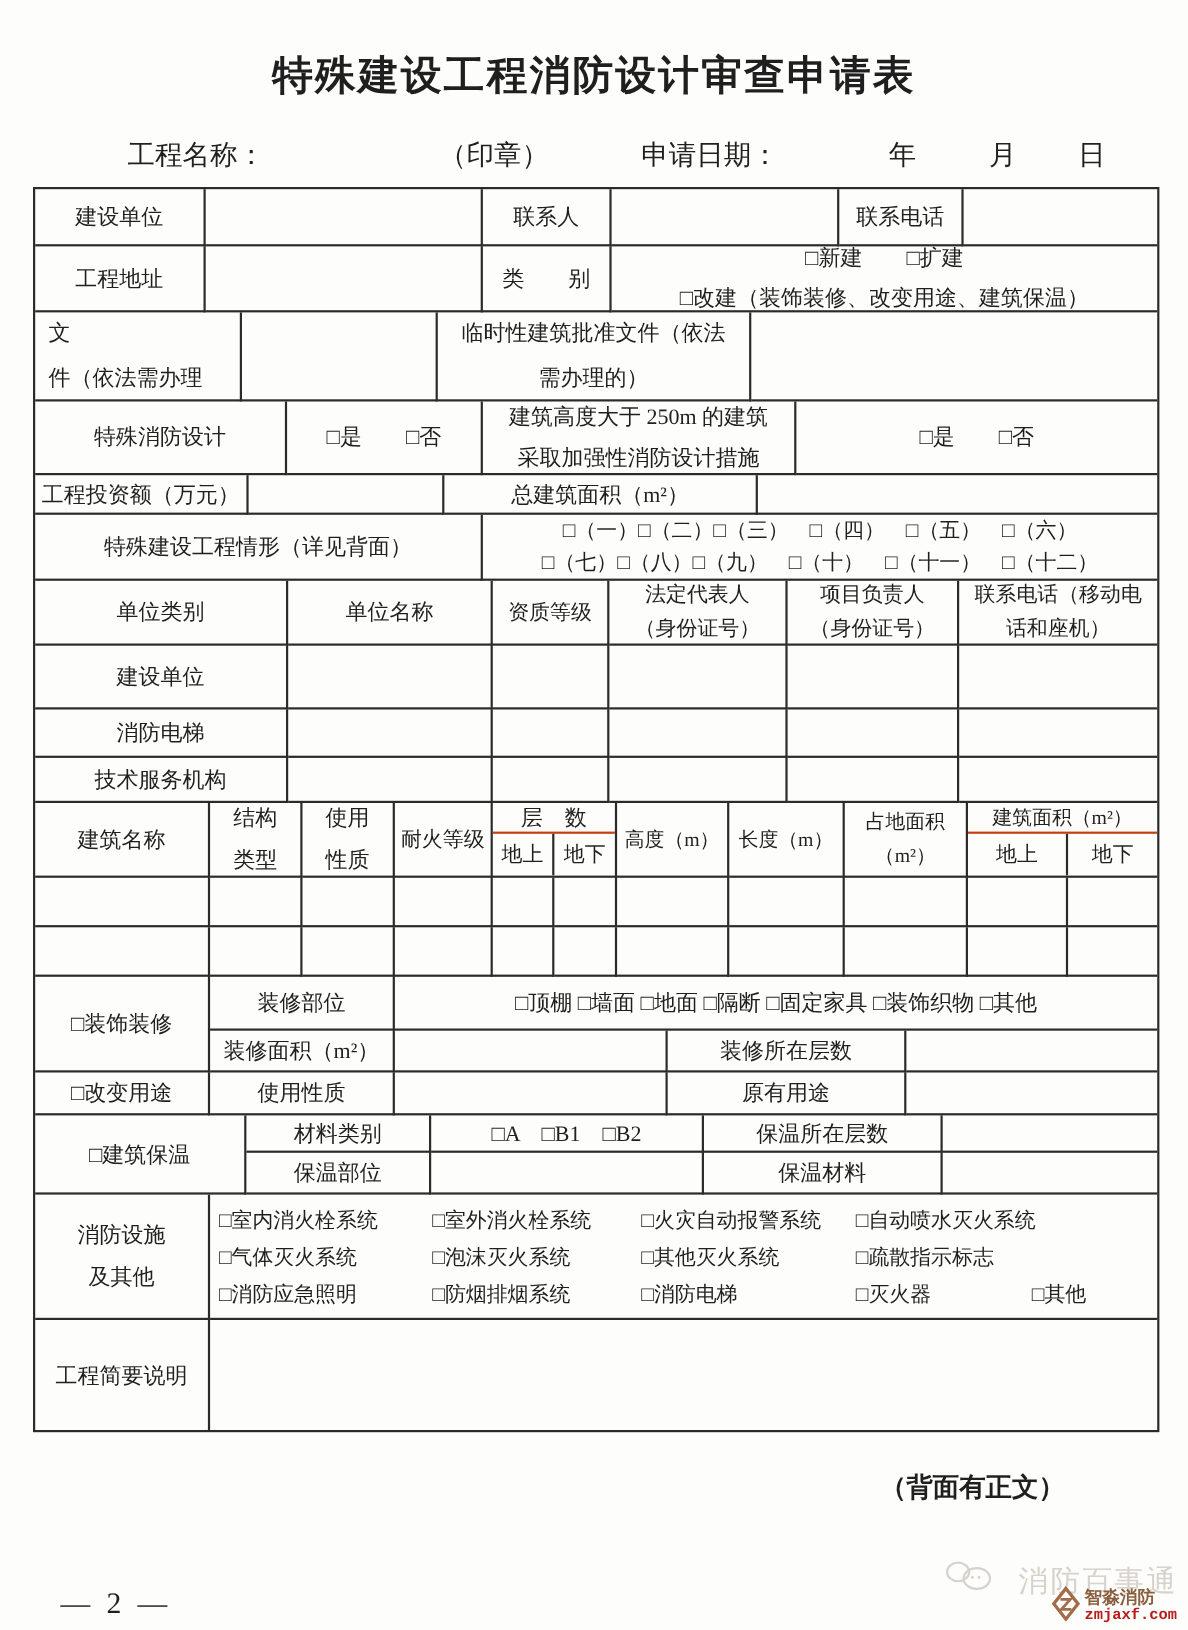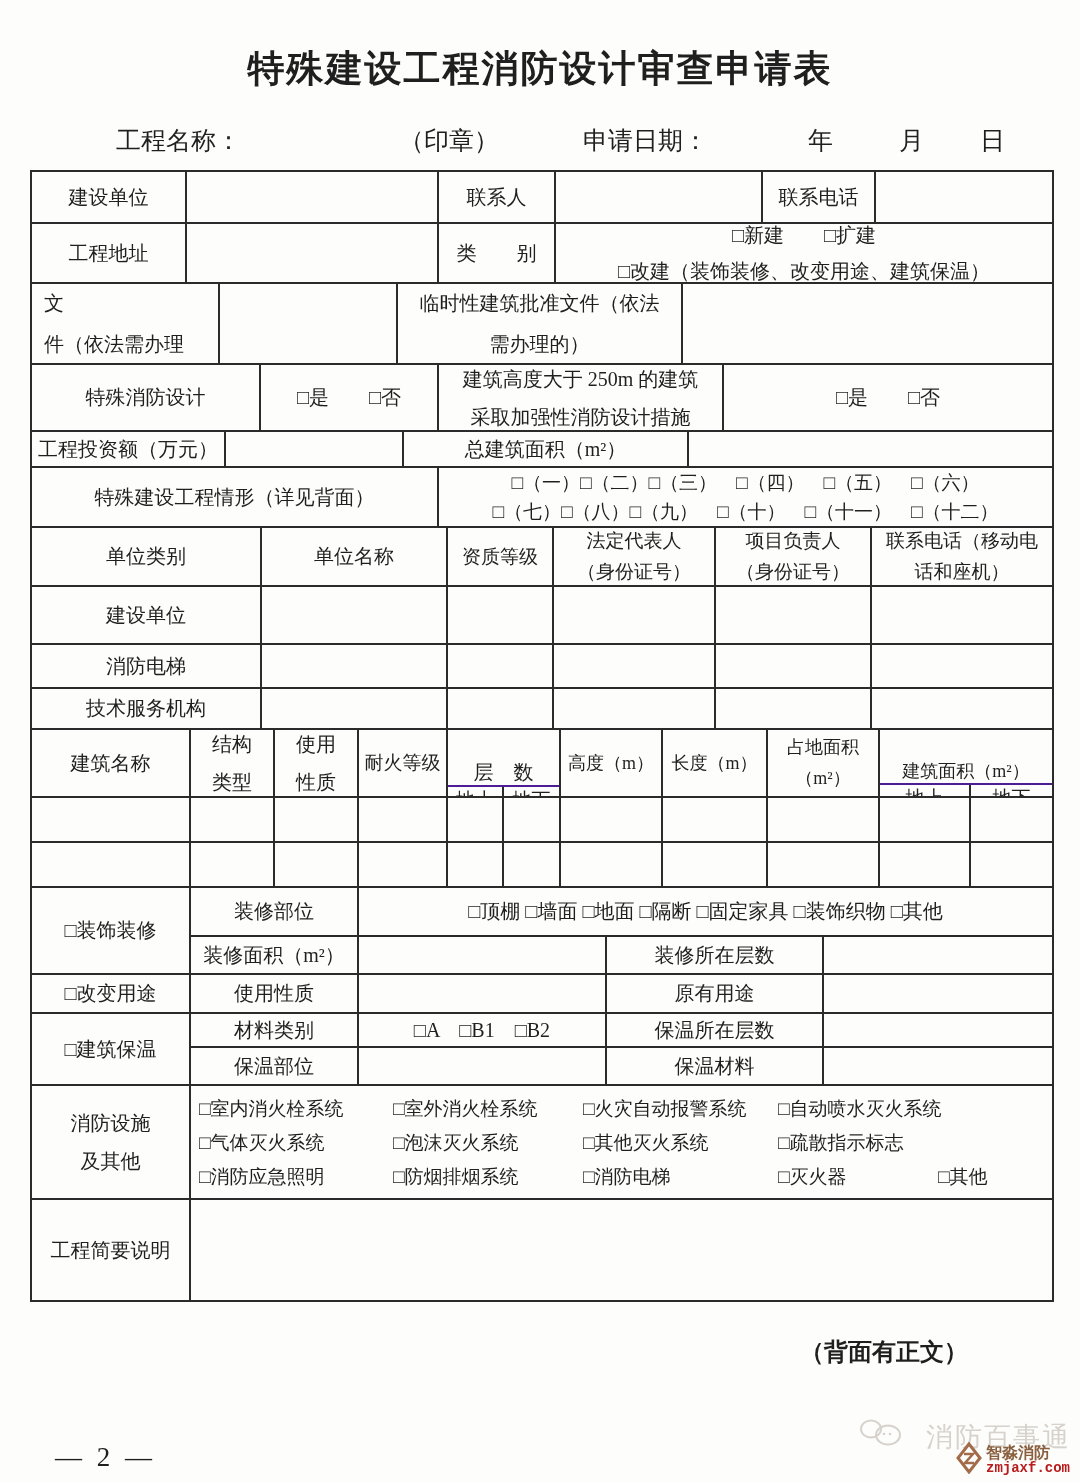--- a/index.html
+++ b/index.html
@@ -18,21 +18,21 @@
   .c{box-sizing:border-box;border-right:2px solid #2b2b2b;border-bottom:2px solid #2b2b2b;display:flex;align-items:center;justify-content:center;text-align:center;white-space:pre-line;font-size:20px;overflow:hidden;padding:1px 3px;}
   .lc{border-right:none;}
   .bb0{border-bottom:none;}
   .f1{flex:1;}
   .lt{justify-content:flex-start;text-align:left;padding-left:12px;}
   .col{flex-direction:column;justify-content:center;}
   .lh19{line-height:1.9;} .lh205{line-height:2.05;} .lh18{line-height:1.8;}
   .lh16{line-height:1.6;} .lh155{line-height:1.55;}
   .f19{font-size:19px;} .f18{font-size:18px;}
   .grp{flex-direction:column;padding:0;align-items:stretch;justify-content:flex-start;}
-  .grp-top{height:28px;box-sizing:border-box;border-bottom:2px solid #4c1d95;display:flex;align-items:center;justify-content:center;margin-top:29px;}
+  .grp-top{height:28px;box-sizing:border-box;border-bottom:2px solid #c2410c;display:flex;align-items:center;justify-content:center;}
   .grp-bot{flex:1;display:flex;}
   .gcell{box-sizing:border-box;display:flex;align-items:center;justify-content:center;border-right:2px solid #2b2b2b;}
   .gcell.lc{border-right:none;}
   .sec-right{display:flex;flex-direction:column;flex:1;}
   .fire-cell{flex-direction:column;align-items:stretch;justify-content:space-between;padding:6px 0 4px 8px;text-align:left;}
   .fire-line{display:flex;height:35px;align-items:center;font-size:19px;white-space:nowrap;}
   .fire-line span{display:inline-block;}
   .backnote{position:absolute;top:1336px;right:112px;font-size:24px;font-weight:bold;}
   .pageno{position:absolute;left:55px;top:1442px;font-size:27px;letter-spacing:4px;}
   .wm1{position:absolute;left:858px;top:1418px;display:flex;align-items:center;gap:20px;font-size:27px;color:#d7d3cc;letter-spacing:2px;}
@@ -216,21 +216,21 @@
 
     <div class="r" style="height:39px">
       <div class="c" style="width:159px">□改变用途</div>
       <div class="c" style="width:168px">使用性质</div>
       <div class="c" style="width:248px"></div>
       <div class="c" style="width:217px">原有用途</div>
       <div class="c lc f1"></div>
     </div>
 
     <div class="r" style="height:72px">
-      <div class="c" style="width:159px">□建筑保温</div>
+      <div class="c" style="width:192px">□建筑保温</div>
       <div class="sec-right">
         <div class="r" style="height:34px">
           <div class="c" style="width:168px">材料类别</div>
           <div class="c" style="width:248px">□A　□B1　□B2</div>
           <div class="c" style="width:217px">保温所在层数</div>
           <div class="c lc f1"></div>
         </div>
         <div class="r" style="height:38px">
           <div class="c" style="width:168px">保温部位</div>
           <div class="c" style="width:248px"></div>

